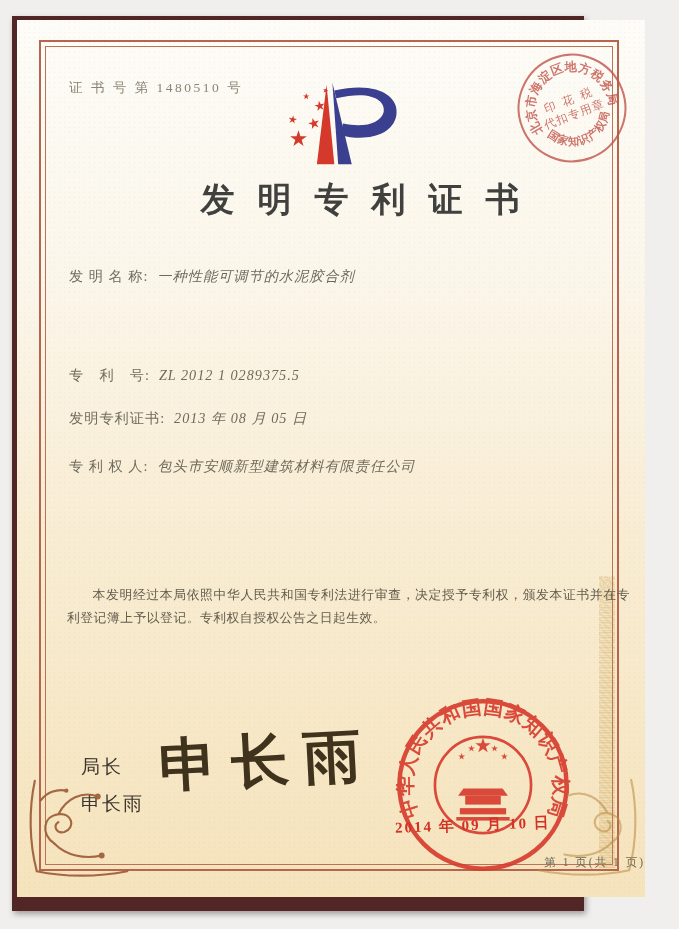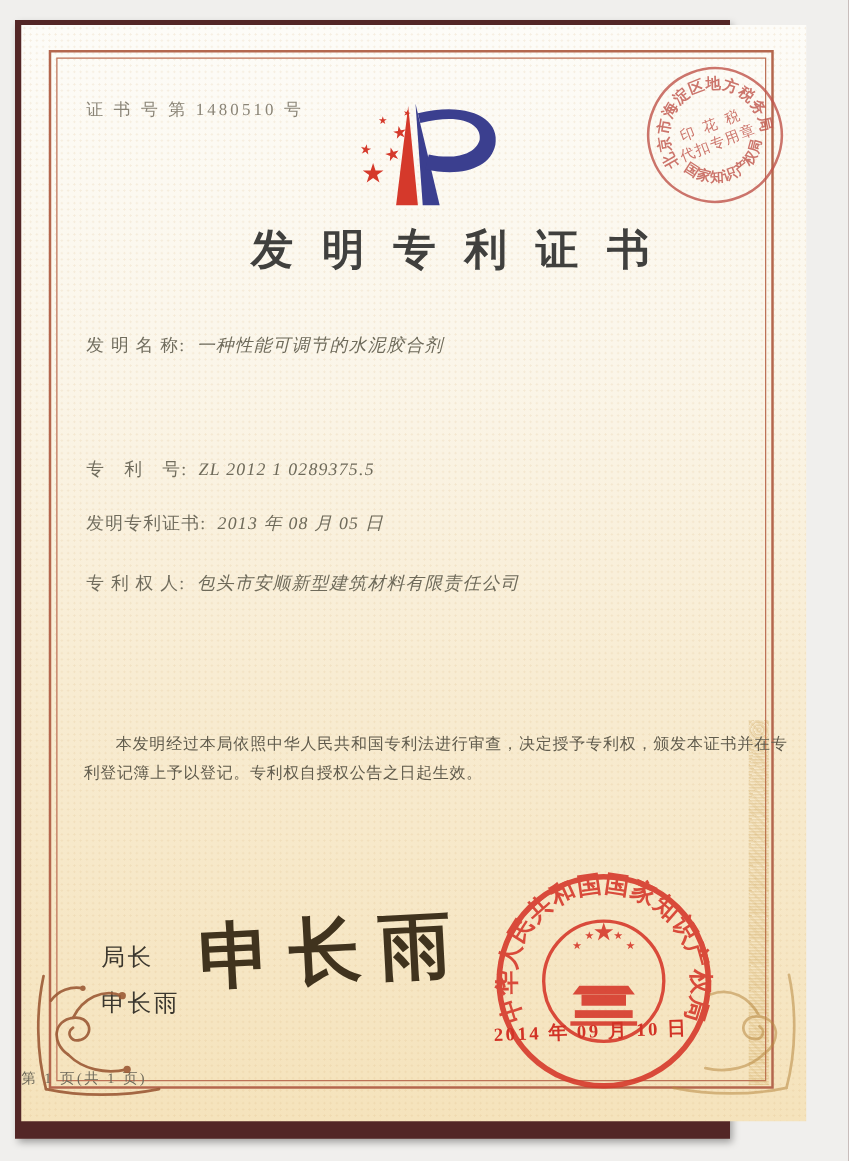--- a/index.html
+++ b/index.html
@@ -43,21 +43,21 @@
 
   .seal{position:absolute;left:377px;top:676px;width:178px;height:178px;opacity:.9;}
   .seal-date{position:absolute;left:378px;top:796px;font-size:15px;font-weight:700;
     color:#d23326;letter-spacing:2px;transform:rotate(-2deg);white-space:nowrap;z-index:5;}
 
   .tax-stamp{position:absolute;left:497px;top:30px;width:116px;height:116px;
     transform:rotate(-21deg);opacity:.8;}
 
   .logo{position:absolute;left:264px;top:59px;width:126px;height:92px;}
 
-  .footer-page{position:absolute;left:0;top:835px;width:100%;text-align:left;
+  .footer-page{position:absolute;left:0;top:835px;width:100%;text-align:right;
     font-size:11.5px;color:#6e695a;letter-spacing:2px;}
 
   .flourish-bl{position:absolute;left:8px;top:752px;width:118px;height:112px;opacity:.9;}
   .flourish-br{position:absolute;right:4px;bottom:14px;width:118px;height:112px;opacity:.55;transform:scaleX(-1);}
   .lace-right{position:absolute;right:30px;top:556px;width:16px;height:292px;opacity:.45;
     background:repeating-radial-gradient(circle at 50% 8px,rgba(190,140,50,.6) 1px,transparent 3.5px),
                repeating-linear-gradient(45deg,rgba(190,140,50,.25) 0 2px,transparent 2px 5px);}
 </style>
 </head>
 <body>

